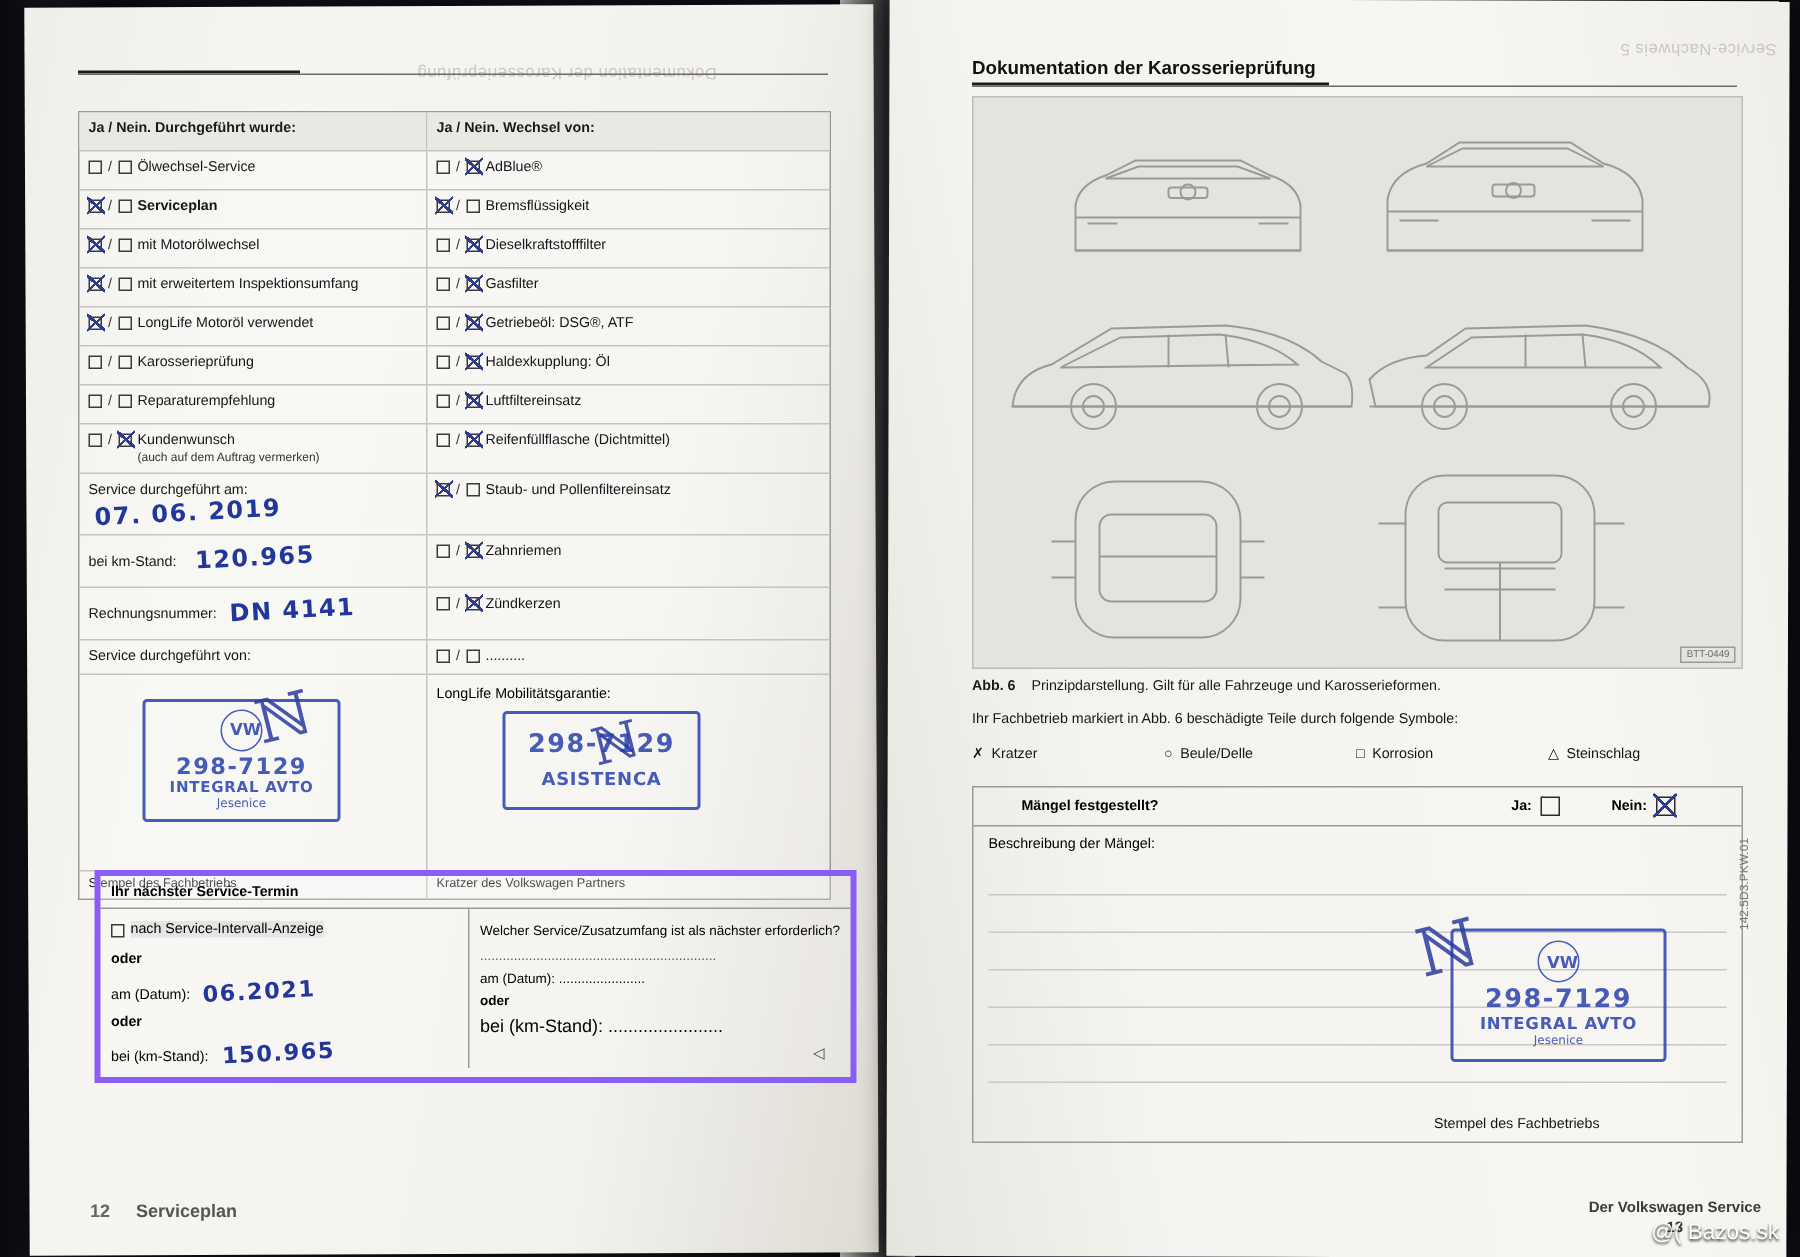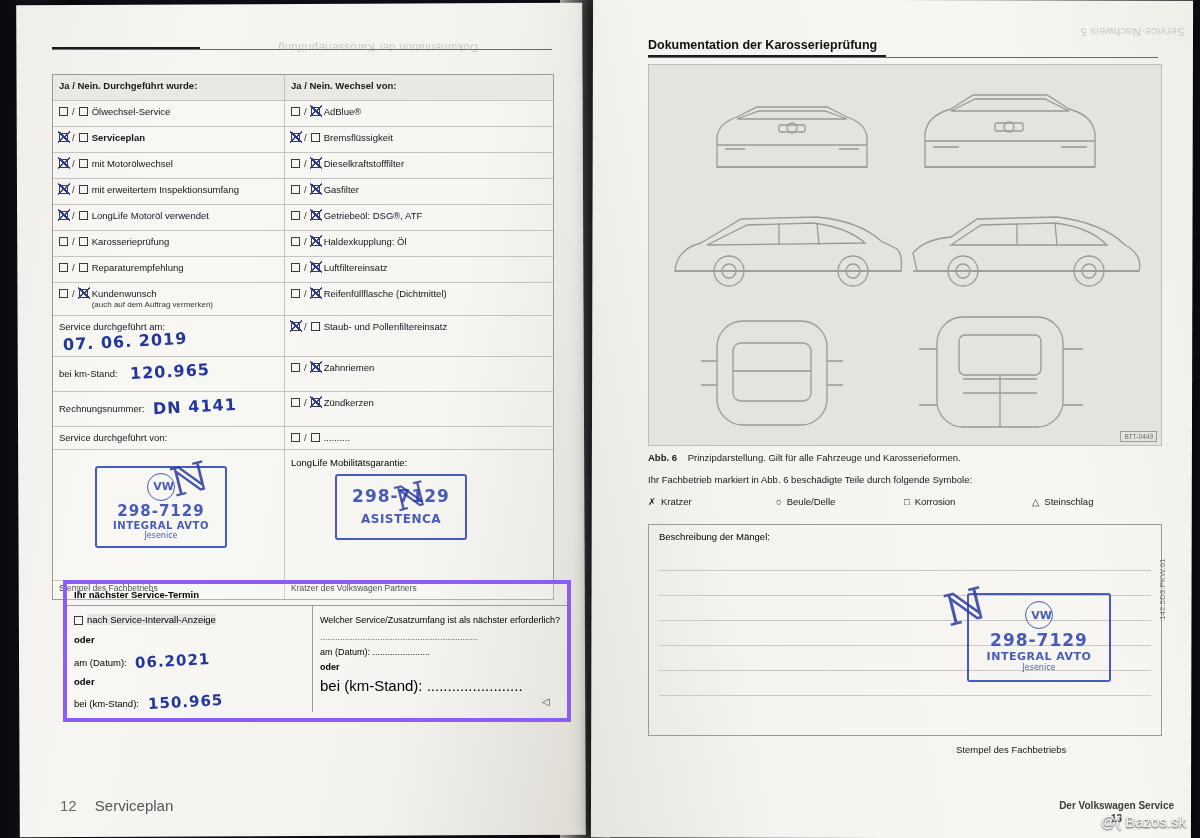--- a/index.html
+++ b/index.html
@@ -86,21 +86,21 @@
     font-size:11px;font-weight:bold;font-family:"DejaVu Sans", sans-serif;line-height:1;
   }
   .sig{
     position:absolute;color:#2b3ba0;font-size:40px;
     font-family:"DejaVu Serif", serif;opacity:.85;transform:rotate(-14deg);
   }
 
   .boxsec{position:absolute;left:45px;width:500px;border:4px solid #8b5cf6;}
   .hl{background:#e5e5e5;}
 
-  .pagefoot{position:absolute;left:42px;bottom:22px;font-size:15px;color:#555;}
+  .pagefoot{position:absolute;left:42px;bottom:22px;font-size:12px;color:#555;font-weight:bold;}
 
   
   #right-page{position:absolute;left:592px;top:0;width:600px;height:838px;}
   #rp-head{position:absolute;left:56px;top:38px;width:510px;}
   .illus{
     position:absolute;left:56px;top:64px;width:512px;height:380px;
     background:#e4e3de;border:1px solid #bdbcb7;
   }
   .carlbl{position:absolute;right:4px;bottom:3px;font-size:6.5px;color:#6a6a66;border:1px solid #9a9a96;padding:1px 3px;background:#e4e3de;}
 
@@ -428,21 +428,21 @@
           <div style="font-size:9.5px;margin-top:6px;">
             <span>bei (km-Stand):</span>
             <span class="hand" style="font-size:15px;margin-left:6px;">150.965</span>
           </div>
         </div>
         <div style="flex:1;padding:8px 7px;box-sizing:border-box;">
           <div style="font-size:9px;line-height:1.35">Welcher Service/Zusatzumfang ist als nächster erforderlich?</div>
           <div style="font-size:9px;color:#555;margin-top:6px">...............................................................</div>
           <div style="font-size:9px;margin-top:5px">am (Datum): .......................</div>
           <div style="font-size:9px;font-weight:bold;margin-top:5px">oder</div>
-          <div style="font-size:15px;margin-top:5px">bei (km-Stand): .......................</div>
+          <div style="font-size:12px;margin-top:5px">bei (km-Stand): .......................</div>
         </div>
       </div>
     </div>
 
     <div style="position:absolute;left:524px;top:692px;font-size:10px;color:#444;">◁</div>
 
     <div class="pagefoot">
       <span style="margin-right:14px;color:#666">12</span>
       <span>Serviceplan</span>
     </div>
@@ -548,20 +548,31 @@
         <span>□</span>
         <span>Korrosion</span>
       </div>
       <div>
         <span>△</span>
         <span>Steinschlag</span>
       </div>
     </div>
 
     <div class="defbox">
+      <div class="defhdr">
+        <span style="margin-left:22px">Mängel festgestellt?</span>
+        <span style="margin-left:auto;display:flex;align-items:center;gap:6px;">
+          <span>Ja:</span>
+          <span class="cb"></span>
+        </span>
+        <span style="display:flex;align-items:center;gap:6px;margin-left:26px;margin-right:34px;">
+          <span>Nein:</span>
+          <span class="cb checked"></span>
+        </span>
+      </div>
       <div class="defbody">
         <div style="margin-bottom:4px">Beschreibung der Mängel:</div>
         <div class="wline"></div>
         <div class="wline"></div>
         <div class="wline"></div>
         <div class="wline"></div>
         <div class="wline"></div>
         <div class="wline"></div>
 
         <div class="stamp" style="left:318px;top:68px;width:140px;padding:6px 0 8px;">

